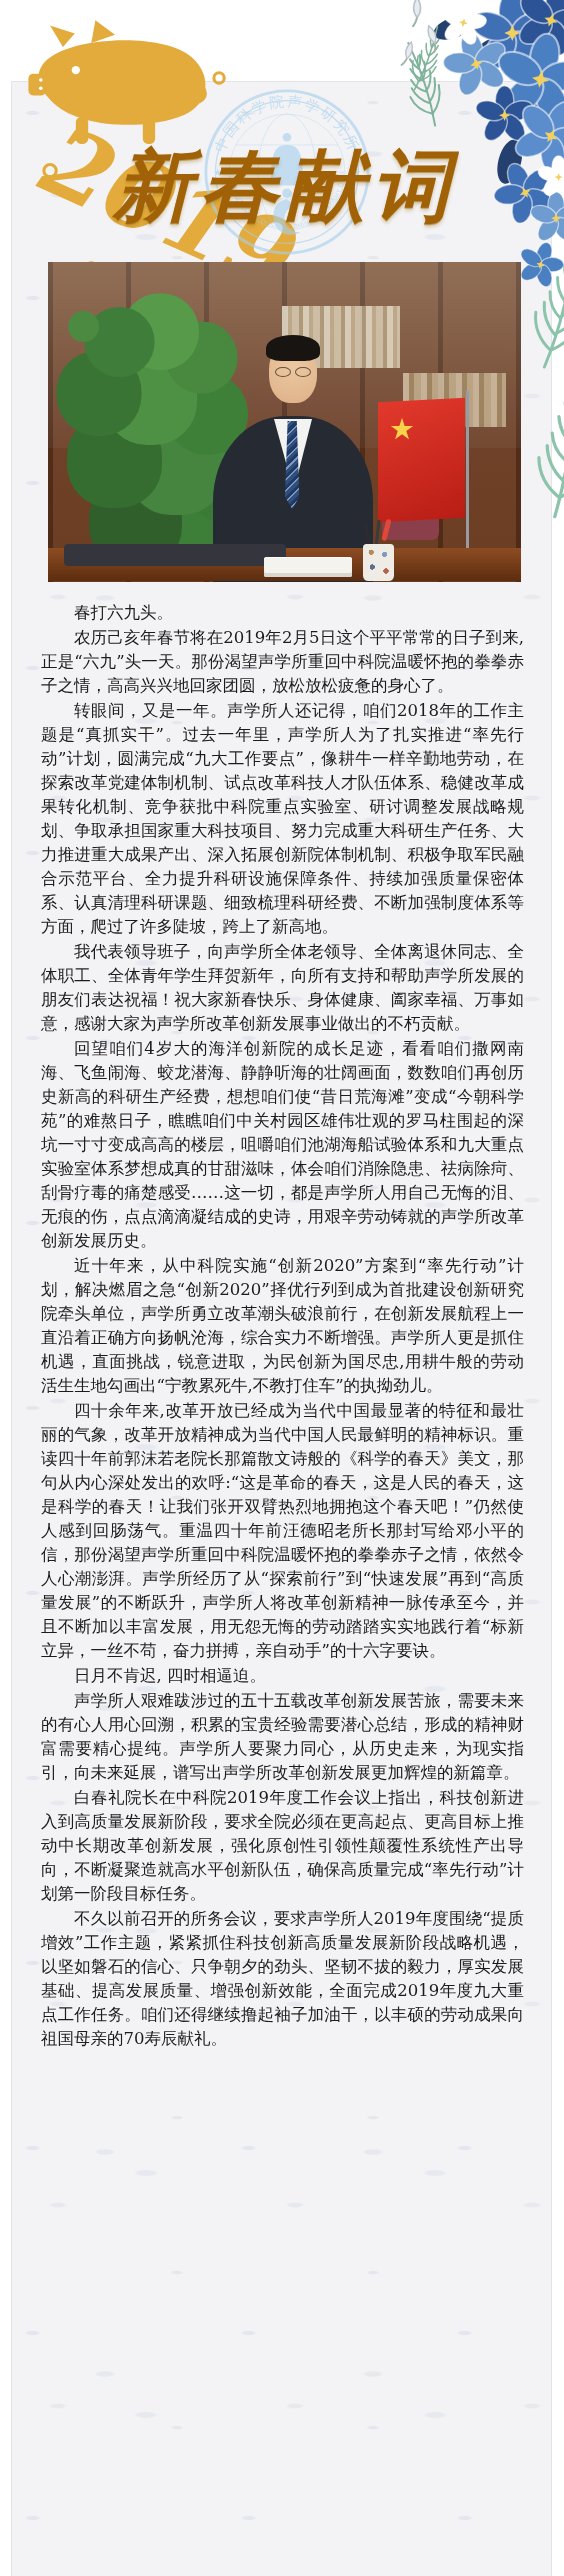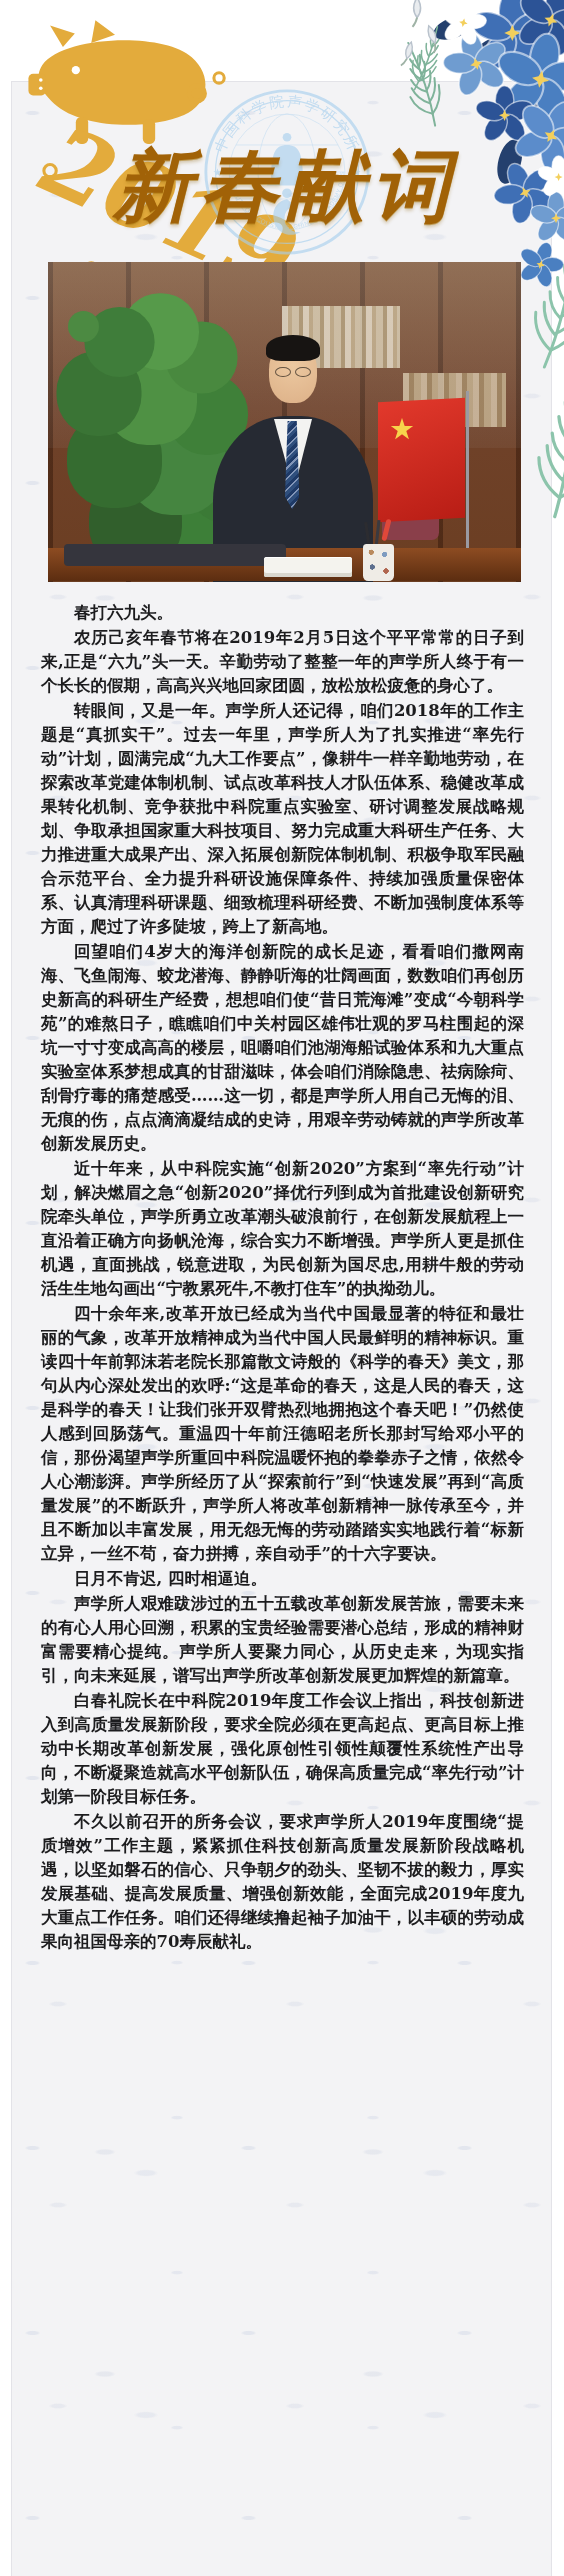--- a/index.html
+++ b/index.html
@@ -77,21 +77,21 @@
     background-image:radial-gradient(4.6px 4.6px at 8.2px 8.2px,#b98a5e 55%,transparent 60%), radial-gradient(4.6px 4.6px at 21.6px 10.3px,#7e9cc0 55%,transparent 60%),
       radial-gradient(4.6px 4.6px at 9.3px 23px,#5d6f8e 55%,transparent 60%), radial-gradient(4.6px 4.6px at 23px 27px,#b0654e 55%,transparent 60%); }
   .ph-pen1 { position:absolute; left:318px; top:260px; width:2.6px; height:26px; background:#2c2c30; transform:rotate(-8deg); }
   .ph-pen2 { position:absolute; left:328px; top:258px; width:2.6px; height:28px; background:#3a3a40; transform:rotate(6deg); }
   .ph-scissors { position:absolute; left:336px; top:257px; width:5.2px; height:21.6px; background:#e0483a; border-radius:2.6px; transform:rotate(14deg); }
 
   
   .article { position:absolute; left:41px; top:601px; width:483px; color:#1c1c1e; }
   .article p {
     font-size:16.5px; line-height:24px; text-indent:2em; text-align:justify;
-    margin:0 0 1px 0; font-weight:700;
+    margin:0 0 1px 0; font-weight:400;
   }
 </style>
 </head>
 <body>
 
 <svg width="0" height="0" style="position:absolute" aria-hidden="true">
   <defs>
     <g id="flw">
       <g fill="currentColor" stroke="rgba(255,255,255,.55)" stroke-width="1.5">
         <ellipse cx="0" cy="-16" rx="10" ry="16"></ellipse>
@@ -242,22 +242,23 @@
     <div class="ph-mat"></div>
     <div class="ph-book"></div>
     <div class="ph-pen1"></div>
     <div class="ph-pen2"></div>
     <div class="ph-scissors"></div>
     <div class="ph-mug"></div>
   </div>
 
   <div class="article">
       <p>春打六九头。</p>
-      <p>农历己亥年春节将在2019年2月5日这个平平常常的日子到来,正是“六九”头一天。辛勤劳动了整整一年的声学所人终于有一个长长的假期，高高兴兴地回家团圆，放松放松疲惫的身心了。</p>
+      <p>农历己亥年春节将在2019年2月5日这个平平常常的日子到来,正是“六九”头一天。那份渴望声学所重回中科院温暖怀抱的拳拳赤子之情，高高兴兴地回家团圆，放松放松疲惫的身心了。</p>
       <p>转眼间，又是一年。声学所人还记得，咱们2018年的工作主题是“真抓实干”。过去一年里，声学所人为了扎实推进“率先行动”计划，圆满完成“九大工作要点”，像耕牛一样辛勤地劳动，在探索改革党建体制机制、试点改革科技人才队伍体系、稳健改革成果转化机制、竞争获批中科院重点实验室、研讨调整发展战略规划、争取承担国家重大科技项目、努力完成重大科研生产任务、大力推进重大成果产出、深入拓展创新院体制机制、积极争取军民融合示范平台、全力提升科研设施保障条件、持续加强质量保密体系、认真清理科研课题、细致梳理科研经费、不断加强制度体系等方面，爬过了许多陡坡，跨上了新高地。</p>
+      <p>我代表领导班子，向声学所全体老领导、全体离退休同志、全体职工、全体青年学生拜贺新年，向所有支持和帮助声学所发展的朋友们表达祝福！祝大家新春快乐、身体健康、阖家幸福、万事如意，感谢大家为声学所改革创新发展事业做出的不朽贡献。</p>
       <p>回望咱们4岁大的海洋创新院的成长足迹，看看咱们撒网南海、飞鱼闹海、蛟龙潜海、静静听海的壮阔画面，数数咱们再创历史新高的科研生产经费，想想咱们使“昔日荒海滩”变成“今朝科学苑”的难熬日子，瞧瞧咱们中关村园区雄伟壮观的罗马柱围起的深坑一寸寸变成高高的楼层，咀嚼咱们池湖海船试验体系和九大重点实验室体系梦想成真的甘甜滋味，体会咱们消除隐患、祛病除疴、刮骨疗毒的痛楚感受……这一切，都是声学所人用自己无悔的泪、无痕的伤，点点滴滴凝结成的史诗，用艰辛劳动铸就的声学所改革创新发展历史。</p>
       <p>近十年来，从中科院实施“创新2020”方案到“率先行动”计划，解决燃眉之急“创新2020”择优行列到成为首批建设创新研究院牵头单位，声学所勇立改革潮头破浪前行，在创新发展航程上一直沿着正确方向扬帆沧海，综合实力不断增强。声学所人更是抓住机遇，直面挑战，锐意进取，为民创新为国尽忠,用耕牛般的劳动活生生地勾画出“宁教累死牛,不教打住车”的执拗劲儿。</p>
       <p>四十余年来,改革开放已经成为当代中国最显著的特征和最壮丽的气象，改革开放精神成为当代中国人民最鲜明的精神标识。重读四十年前郭沫若老院长那篇散文诗般的《科学的春天》美文，那句从内心深处发出的欢呼:“这是革命的春天，这是人民的春天，这是科学的春天！让我们张开双臂热烈地拥抱这个春天吧！”仍然使人感到回肠荡气。重温四十年前汪德昭老所长那封写给邓小平的信，那份渴望声学所重回中科院温暖怀抱的拳拳赤子之情，依然令人心潮澎湃。声学所经历了从“探索前行”到“快速发展”再到“高质量发展”的不断跃升，声学所人将改革创新精神一脉传承至今，并且不断加以丰富发展，用无怨无悔的劳动踏踏实实地践行着“标新立异，一丝不苟，奋力拼搏，亲自动手”的十六字要诀。</p>
       <p>日月不肯迟, 四时相逼迫。</p>
       <p>声学所人艰难跋涉过的五十五载改革创新发展苦旅，需要未来的有心人用心回溯，积累的宝贵经验需要潜心总结，形成的精神财富需要精心提纯。声学所人要聚力同心，从历史走来，为现实指引，向未来延展，谱写出声学所改革创新发展更加辉煌的新篇章。</p>
       <p>白春礼院长在中科院2019年度工作会议上指出，科技创新进入到高质量发展新阶段，要求全院必须在更高起点、更高目标上推动中长期改革创新发展，强化原创性引领性颠覆性系统性产出导向，不断凝聚造就高水平创新队伍，确保高质量完成“率先行动”计划第一阶段目标任务。</p>
       <p>不久以前召开的所务会议，要求声学所人2019年度围绕“提质增效”工作主题，紧紧抓住科技创新高质量发展新阶段战略机遇，以坚如磐石的信心、只争朝夕的劲头、坚韧不拔的毅力，厚实发展基础、提高发展质量、增强创新效能，全面完成2019年度九大重点工作任务。咱们还得继续撸起袖子加油干，以丰硕的劳动成果向祖国母亲的70寿辰献礼。</p>
     </div>
 
 </div>

